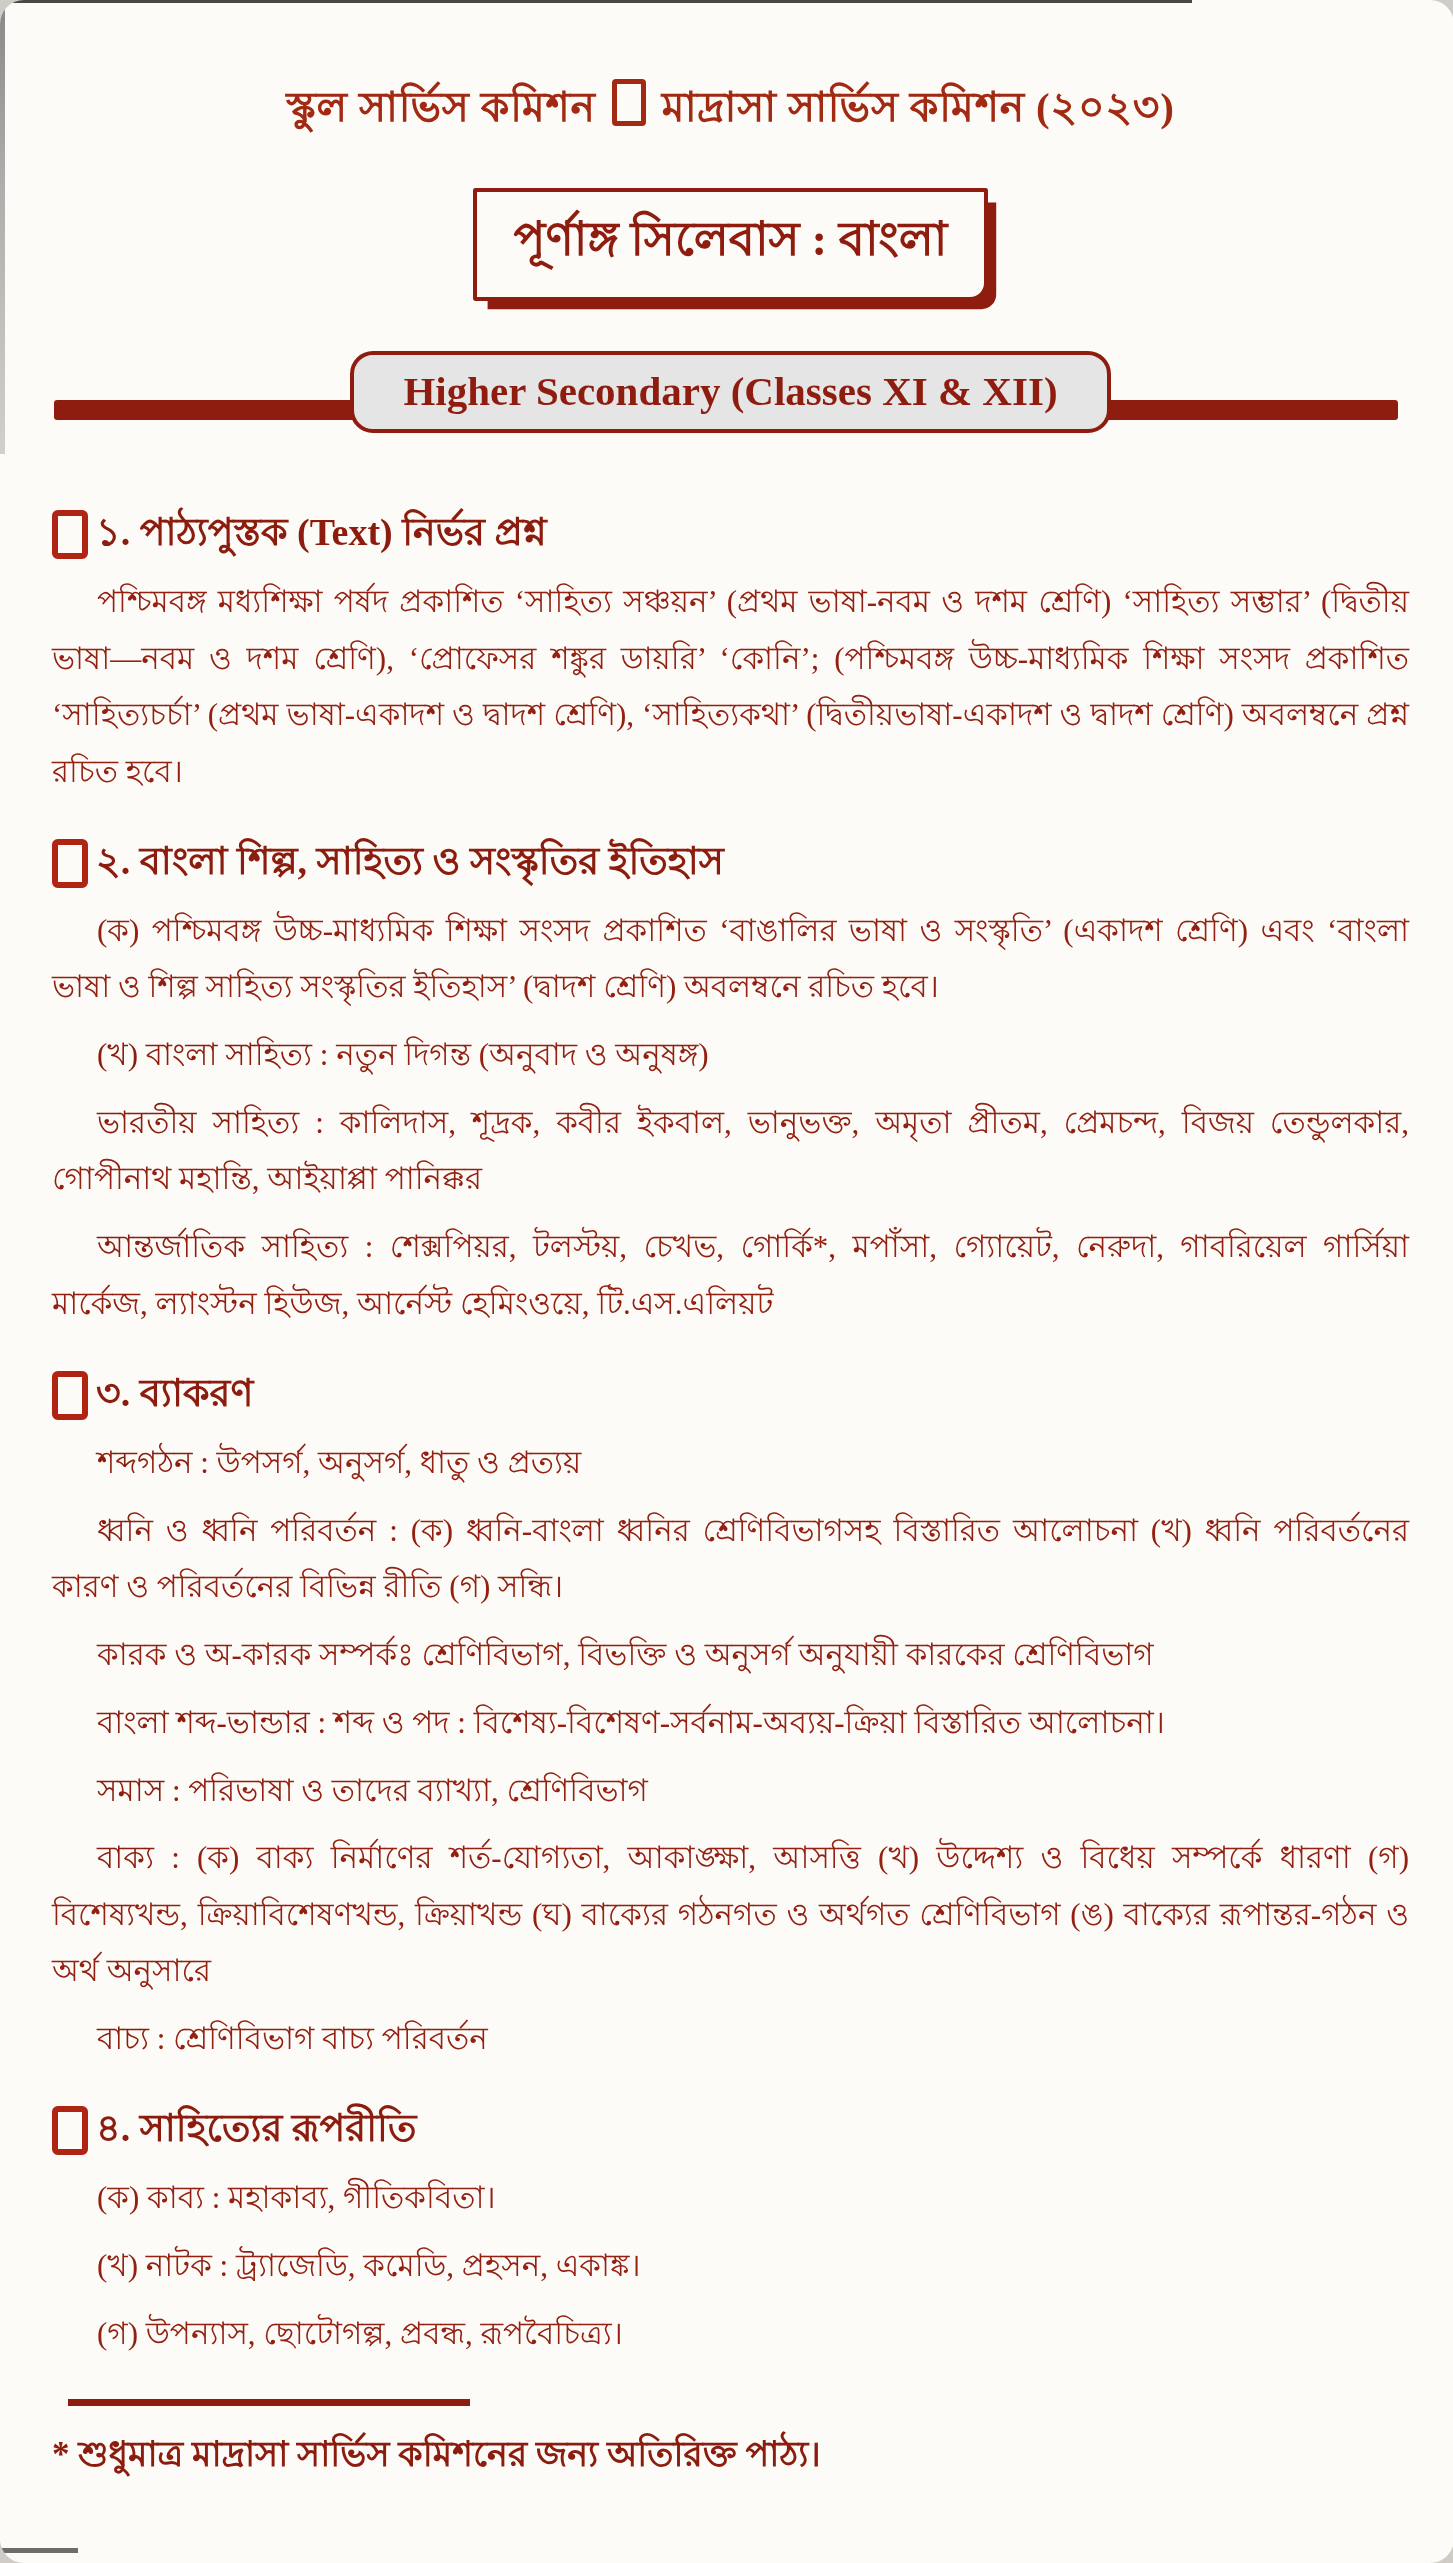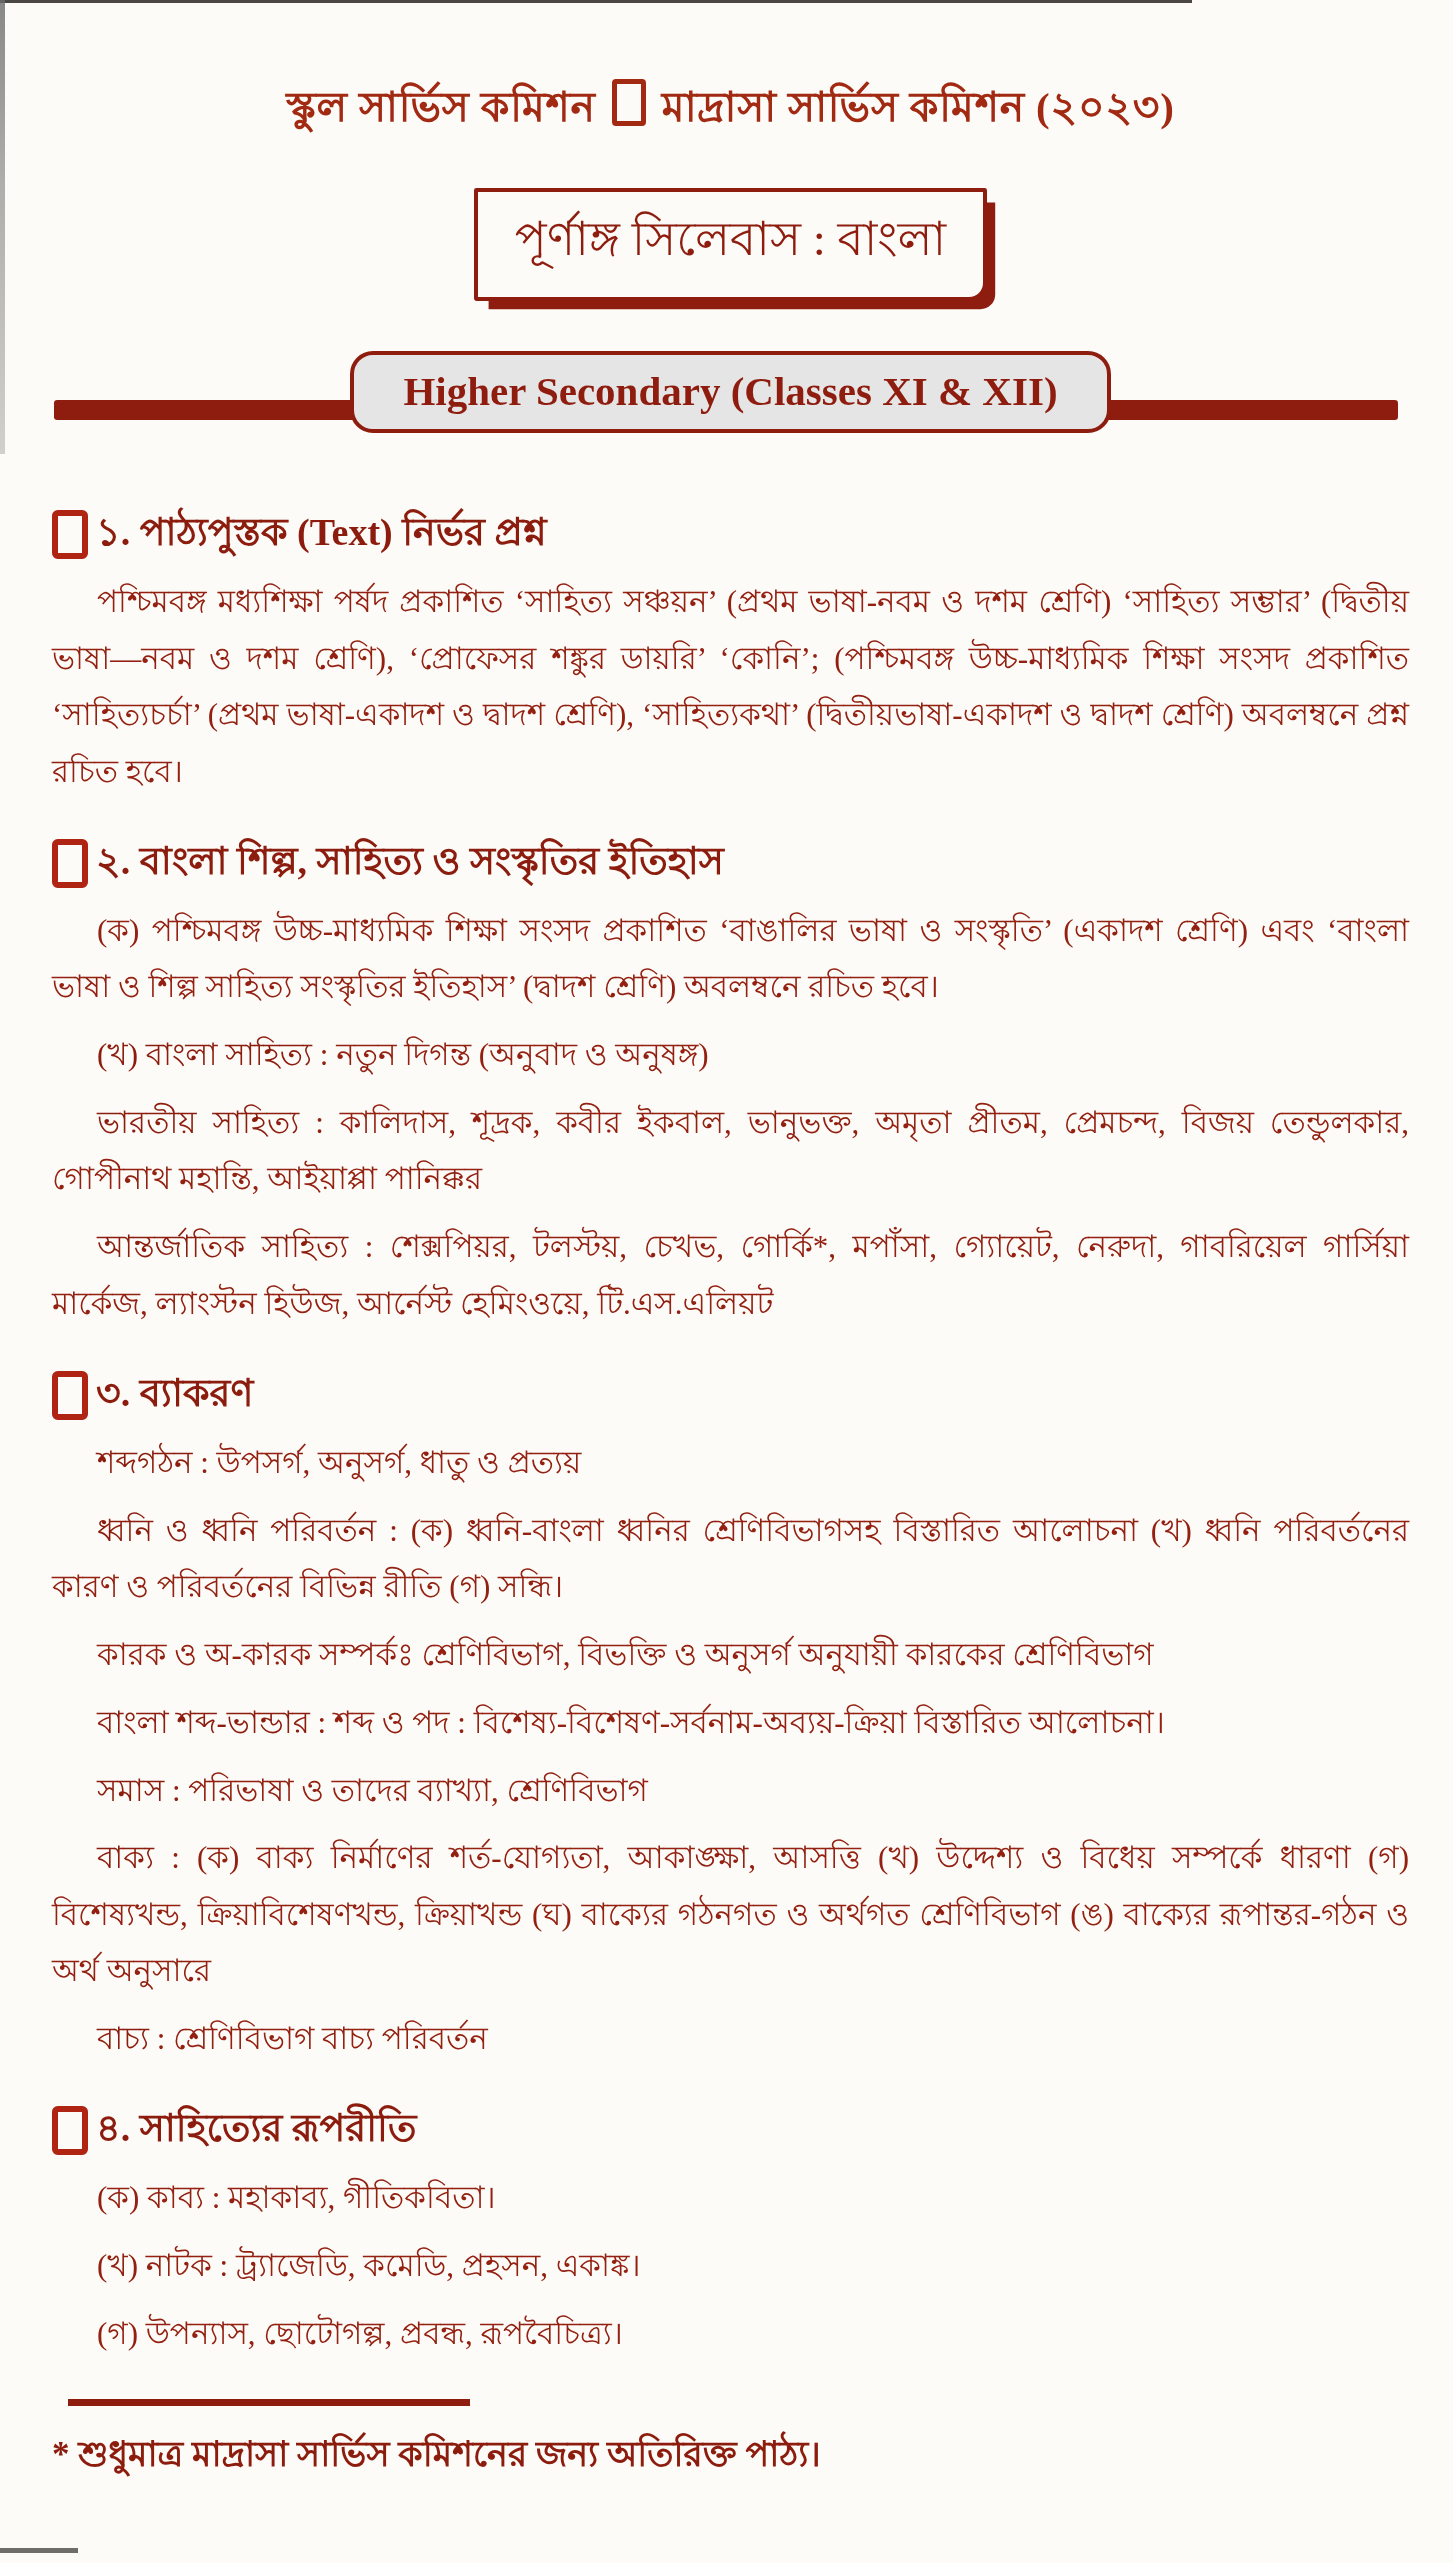--- a/index.html
+++ b/index.html
@@ -4,20 +4,21 @@
 <style>
   html,body{margin:0;padding:0;background:#cfccc6;}
   .page{
     position:relative;
     width:1454px;height:2563px;
     margin:0 auto;
     background:#fcfbf7;
     color:#962112;
     font-family:"Liberation Serif","DejaVu Serif",serif;
     overflow:hidden;
+    border-radius:24px;
   }
   
   .scan-edge-left{position:absolute;left:0;top:0;width:4.9px;height:454px;
     background:linear-gradient(180deg,#6b6b6b 0%,#9a9a98 40%,#c7c5c0 100%);opacity:.8;}
   .scan-edge-top{position:absolute;left:0;top:0;width:1192px;height:3.2px;background:#2a2724;opacity:.85;}
   .scan-mark-bottom{position:absolute;left:0;bottom:9.7px;width:78px;height:4.9px;background:#33302c;opacity:.7;}
 
   .content{padding:75px 45px 0 52px;}
 
   
@@ -31,21 +32,21 @@
     vertical-align:-4.9px;margin:0 16px;
   }
 
   
   .syllabus-box{
     width:-moz-fit-content;width:fit-content;
     margin:44px auto 0;
     border:4px solid #8e1d0f;
     border-radius:2.4px 2.4px 18px 2.4px;
     padding:11.4px 37px 16px;
-    font-size:47px;font-weight:normal;color:#8e1d0f;
+    font-size:47px;font-weight:bold;color:#8e1d0f;
     box-shadow:11.4px 11.4px 0 -3.2px #8e1d0f;
     background:#fcfbf7;
   }
 
   
   .banner-wrap{position:relative;margin-top:50px;height:120px;}
   .banner-line{position:absolute;left:1.6px;right:11.4px;top:49px;height:19.5px;background:#8e1d0f;border-radius:3.2px;}
   .banner{
     position:relative;width:-moz-fit-content;width:fit-content;margin:0 auto;
     background:#e5e5e5;border:4.9px solid #8e1d0f;border-radius:23px;

